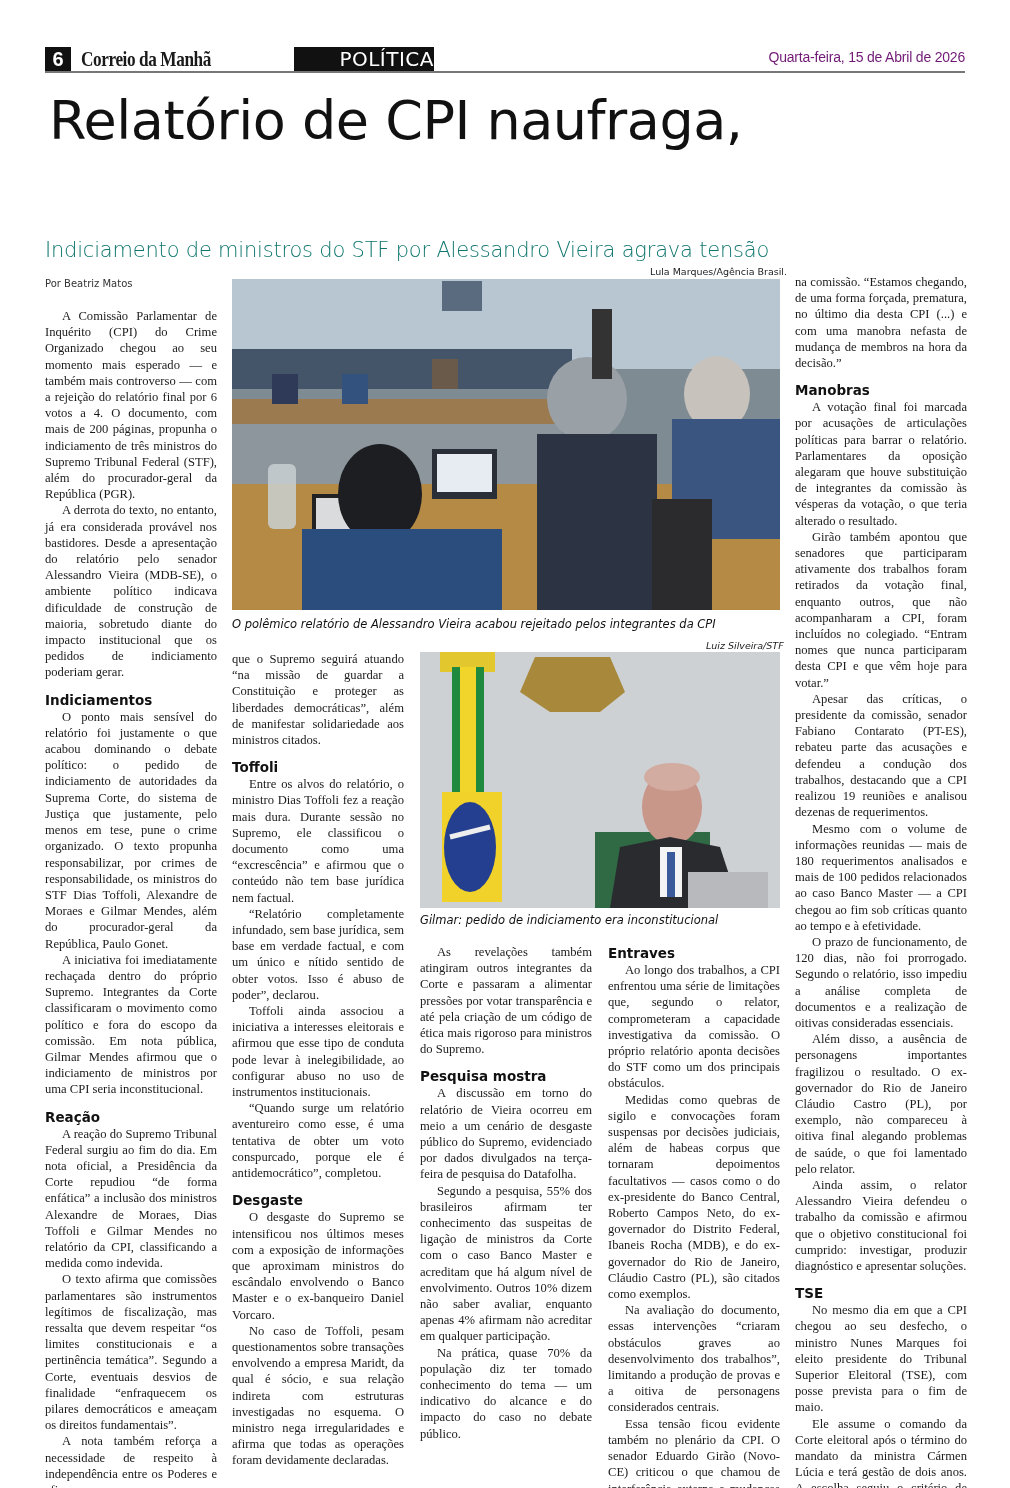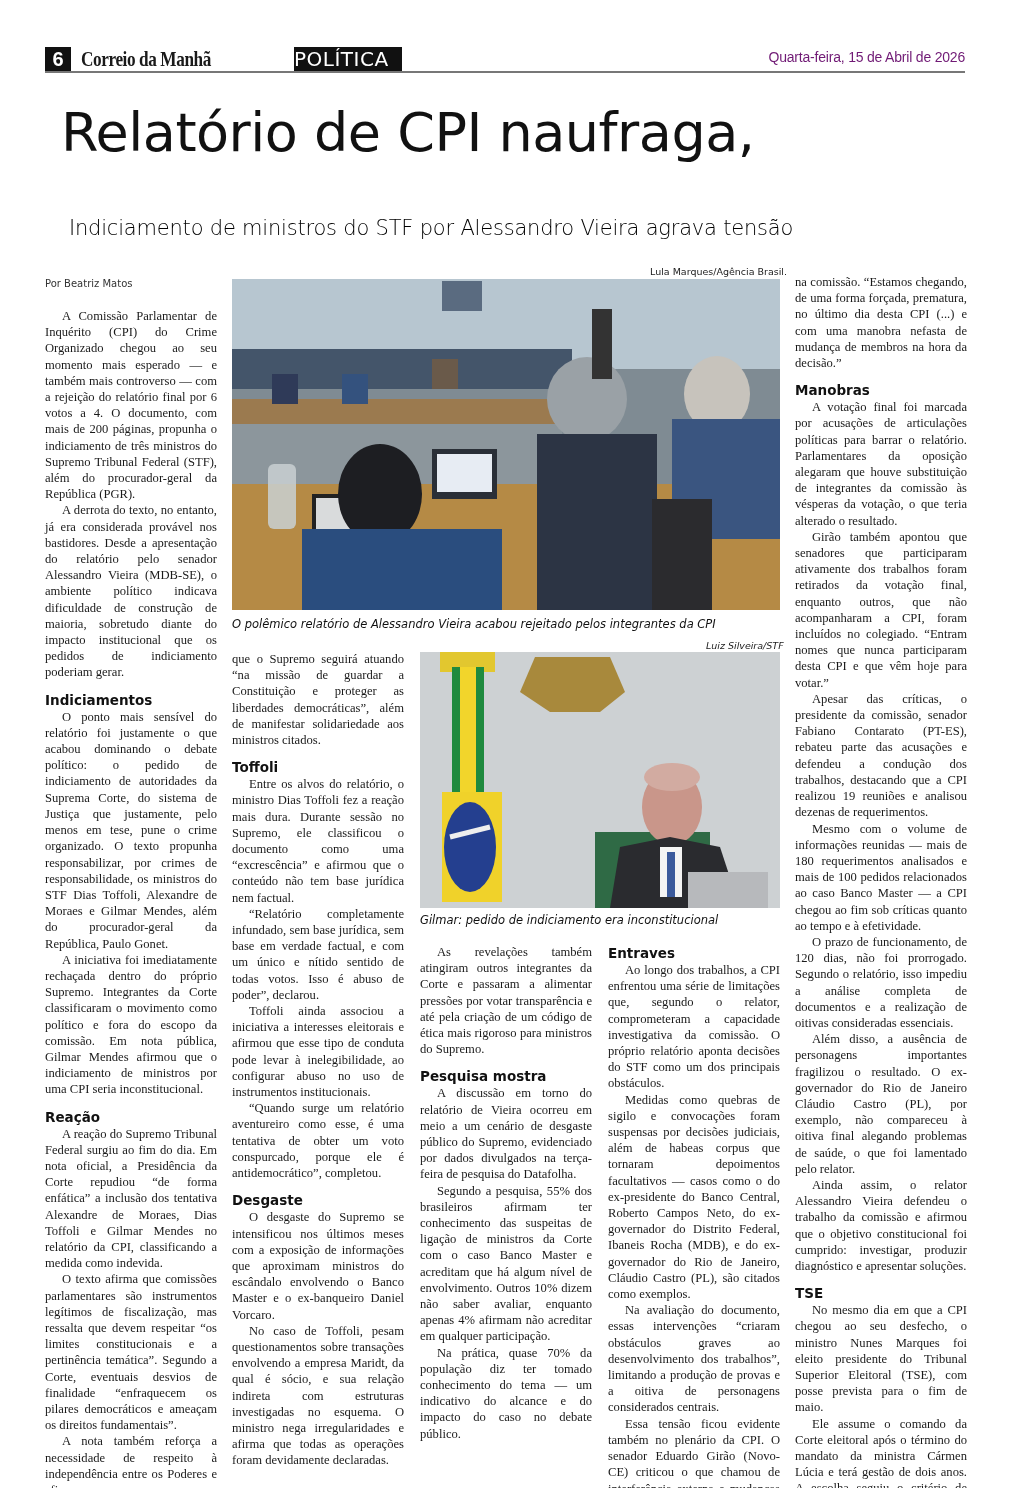--- a/index.html
+++ b/index.html
@@ -1,24 +1,24 @@
 <!DOCTYPE html>
 <html><head>
 <meta charset="utf-8">
 <style>
   html, body { margin:0; padding:0; background:#fff; }
   body { width:1010px; height:1488px; position:relative; overflow:hidden; color:#1a1a1a; }
   .masthead { position:absolute; left:45px; top:47px; width:920px; height:24px; border-bottom:2px solid #777; }
   .page-num { position:absolute; left:0; top:0; width:26px; height:24px; background:#111; color:#fff; font:bold 20px "Liberation Sans", sans-serif; text-align:center; line-height:24px; }
   .paper-name { position:absolute; left:36px; top:0; font:bold 21px "Liberation Serif", serif; letter-spacing:-0.5px; line-height:24px; transform:scaleX(0.82); transform-origin:left; }
-  .section-tag { position:absolute; left:249px; top:0; width:108px; height:24px; background:#111; color:#fff; font:20px "DejaVu Sans", sans-serif; text-align:left; line-height:24px; letter-spacing:0.5px; }
+  .section-tag { position:absolute; left:249px; top:0; width:140px; height:24px; background:#111; color:#fff; font:20px "DejaVu Sans", sans-serif; text-align:right; line-height:24px; letter-spacing:0.5px; }
   .date { position:absolute; right:0; top:2px; font:14px "Liberation Sans", sans-serif; color:#701a75; letter-spacing:-0.2px; }
 
-  .headline { position:absolute; left:45px; top:82px; width:930px; font:54px "DejaVu Sans", sans-serif; line-height:70px; letter-spacing:-0.5px; color:#111; margin:16px; font-weight:normal; }
-  .subheadline { position:absolute; left:45px; top:216px; font:21px "DejaVu Sans", sans-serif; color:#000000; font-weight:300; letter-spacing:-0.2px;margin-left:24px; }
+  .headline { position:absolute; left:45px; top:82px; width:930px; font:54px "DejaVu Sans", sans-serif; line-height:70px; letter-spacing:-0.5px; color:#111; margin:4px; font-weight:normal; }
+  .subheadline { position:absolute; left:45px; top:238px; font:21px "DejaVu Sans", sans-serif; color:#0f766e; font-weight:300; letter-spacing:-0.2px; }
 
   .byline { position:absolute; left:45px; top:278px; font:10px "DejaVu Sans", sans-serif; color:#333; }
 
   .col { position:absolute; font:12.6px "Liberation Serif", serif; line-height:16.2px; text-align:justify; hyphens:manual; color:#1a1a1a; }
   .col p { margin:0; text-indent:17px; }
   .col h3 { font:bold 13.5px "DejaVu Sans", sans-serif; margin:0; padding-top:10px; line-height:18px; text-indent:0; color:#111; }
   .col p.cont { text-indent:0; }
 
   .col1 { left:45px; top:308px; width:172px; }
   .col2 { left:232px; top:651px; width:172px; }
@@ -100,30 +100,30 @@
 </div>
 <div class="caption" style="left:420px; top:913px;">Gilmar: pedido de indiciamento era inconstitucional</div>
 
 <div class="col col1">
   <p>A Comissão Parlamentar de Inquérito (CPI) do Crime Organizado chegou ao seu momento mais esperado — e também mais controverso — com a rejeição do relatório final por 6 votos a 4. O documento, com mais de 200 páginas, propunha o indiciamento de três ministros do Supremo Tribunal Federal (STF), além do procurador-geral da República (PGR).</p>
   <p>A derrota do texto, no entanto, já era considerada provável nos bastidores. Desde a apresentação do relatório pelo senador Alessandro Vieira (MDB-SE), o ambiente político indicava dificuldade de construção de maioria, sobretudo diante do impacto institucional que os pedidos de indiciamento poderiam gerar.</p>
   <h3>Indiciamentos</h3>
   <p>O ponto mais sensível do relatório foi justamente o que acabou dominando o debate político: o pedido de indiciamento de autoridades da Suprema Corte, do sistema de Justiça que justamente, pelo menos em tese, pune o crime organizado. O texto propunha responsabilizar, por crimes de responsabilidade, os ministros do STF Dias Toffoli, Alexandre de Moraes e Gilmar Mendes, além do procurador-geral da República, Paulo Gonet.</p>
   <p>A iniciativa foi imediatamente rechaçada dentro do próprio Supremo. Integrantes da Corte classificaram o movimento como político e fora do escopo da comissão. Em nota pública, Gilmar Mendes afirmou que o indiciamento de ministros por uma CPI seria inconstitucional.</p>
   <h3>Reação</h3>
-  <p>A reação do Supremo Tribunal Federal surgiu ao fim do dia. Em nota oficial, a Presidência da Corte repudiou “de forma enfática” a inclusão dos tentativa Alexandre de Moraes, Dias Toffoli e Gilmar Mendes no relatório da CPI, classificando a medida como indevida.</p>
+  <p>A reação do Supremo Tribunal Federal surgiu ao fim do dia. Em nota oficial, a Presidência da Corte repudiou “de forma enfática” a inclusão dos ministros Alexandre de Moraes, Dias Toffoli e Gilmar Mendes no relatório da CPI, classificando a medida como indevida.</p>
   <p>O texto afirma que comissões parlamentares são instrumentos legítimos de fiscalização, mas ressalta que devem respeitar “os limites constitucionais e a pertinência temática”. Segundo a Corte, eventuais desvios de finalidade “enfraquecem os pilares democráticos e ameaçam os direitos fundamentais”.</p>
   <p>A nota também reforça a necessidade de respeito à independência entre os Poderes e afirma</p>
 </div>
 
 <div class="col col2">
   <p class="cont">que o Supremo seguirá atuando “na missão de guardar a Constituição e proteger as liberdades democráticas”, além de manifestar solidariedade aos ministros citados.</p>
   <h3>Toffoli</h3>
   <p>Entre os alvos do relatório, o ministro Dias Toffoli fez a reação mais dura. Durante sessão no Supremo, ele classificou o documento como uma “excrescência” e afirmou que o conteúdo não tem base jurídica nem factual.</p>
-  <p>“Relatório completamente infundado, sem base jurídica, sem base em verdade factual, e com um único e nítido sentido de todas votos. Isso é abuso de poder”, declarou.</p>
+  <p>“Relatório completamente infundado, sem base jurídica, sem base em verdade factual, e com um único e nítido sentido de obter votos. Isso é abuso de poder”, declarou.</p>
   <p>Toffoli ainda associou a iniciativa a interesses eleitorais e afirmou que esse tipo de conduta pode levar à inelegibilidade, ao configurar abuso no uso de instrumentos institucionais.</p>
   <p>“Quando surge um relatório aventureiro como esse, é uma tentativa de obter um voto conspurcado, porque ele é antidemocrático”, completou.</p>
   <h3>Desgaste</h3>
   <p>O desgaste do Supremo se intensificou nos últimos meses com a exposição de informações que aproximam ministros do escândalo envolvendo o Banco Master e o ex-banqueiro Daniel Vorcaro.</p>
   <p>No caso de Toffoli, pesam questionamentos sobre transações envolvendo a empresa Maridt, da qual é sócio, e sua relação indireta com estruturas investigadas no esquema. O ministro nega irregularidades e afirma que todas as operações foram devidamente declaradas.</p>
 </div>
 
 <div class="col col3">
   <p>As revelações também atingiram outros integrantes da Corte e passaram a alimentar pressões por votar transparência e até pela criação de um código de ética mais rigoroso para ministros do Supremo.</p>
   <h3>Pesquisa mostra</h3>

